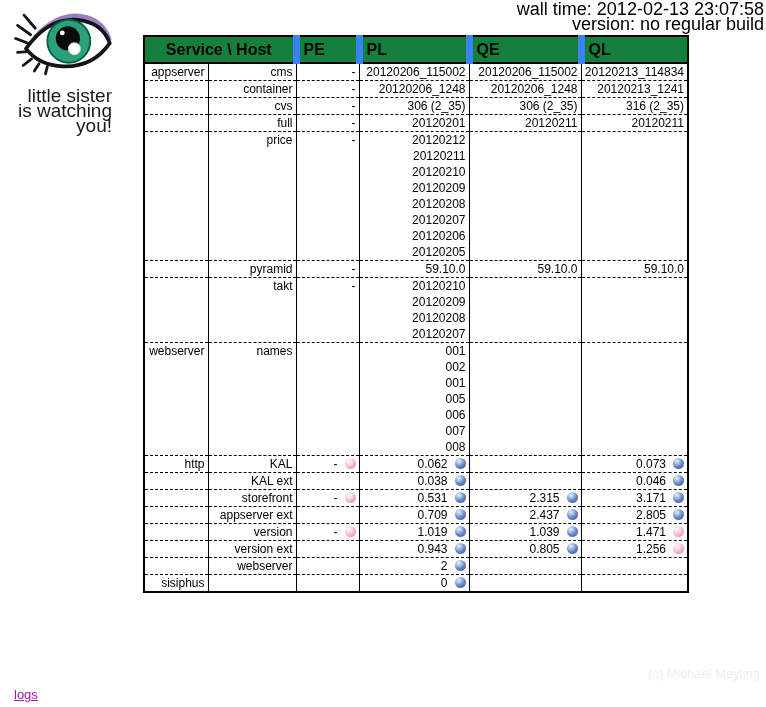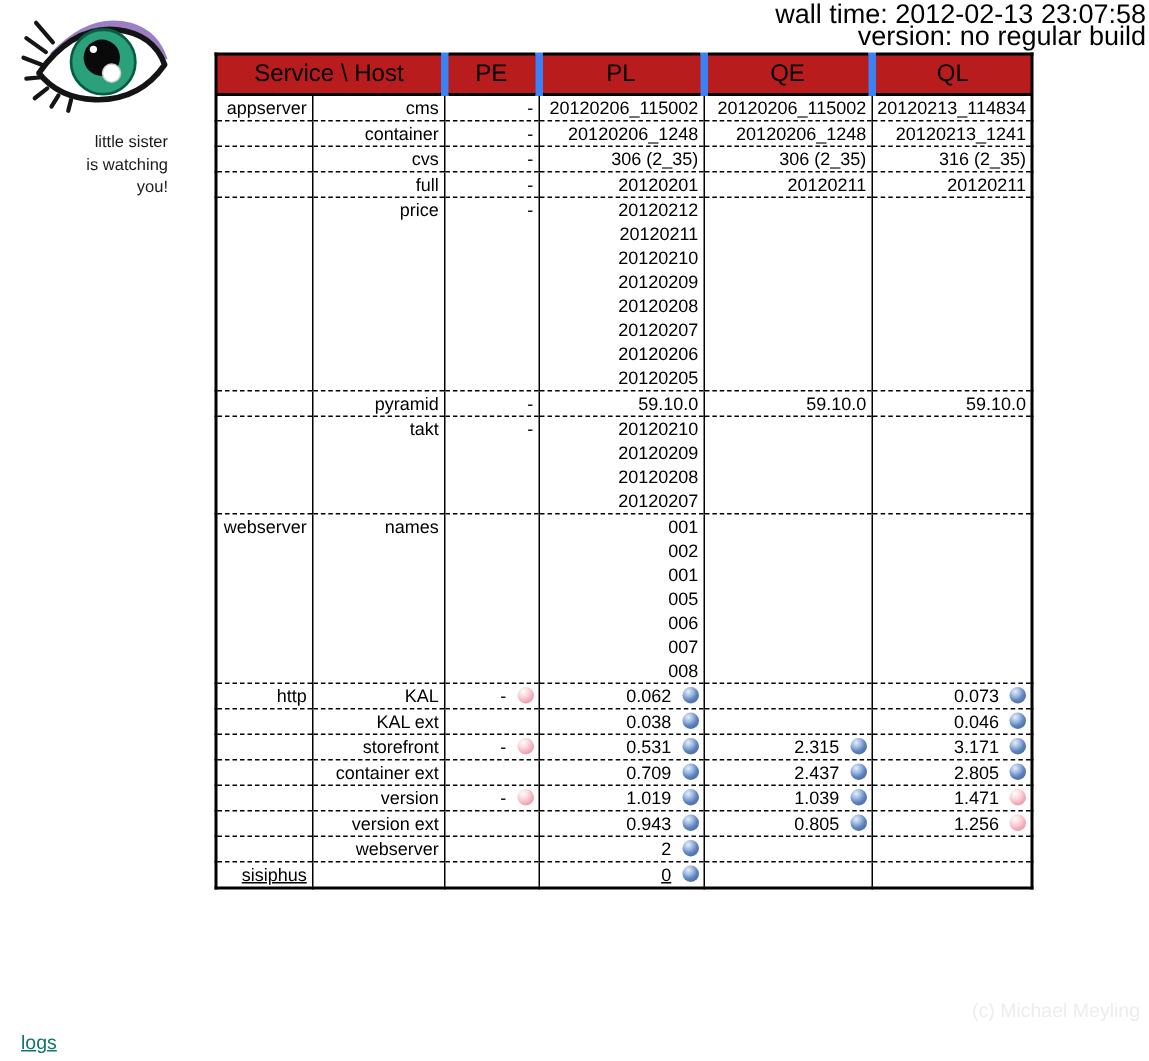--- a/index.html
+++ b/index.html
@@ -16,41 +16,41 @@
   .topinfo {
     position: absolute; top: 2px; right: 2px;
     text-align: right; font-size: 18px; line-height: 15px;
   }
 
   
   .logo { position: absolute; left: 14px; top: 4px; width: 104px; height: 82px; }
   .logo svg { width: 100%; height: 100%; }
   .logo-text {
     position: absolute; left: 18px; top: 88px; width: 94px;
-    text-align: right; font-size: 11px; line-height: 15px; color: #1a1a1a;
+    text-align: right; font-size: 19px; line-height: 15px; color: #1a1a1a;
   }
 
   
   table.status {
     position: absolute; left: 143px; top: 35px;
     border-collapse: collapse; table-layout: fixed;
     border: 2px solid #000;
     font-size: 12px;
   }
   table.status th {
-    font-weight: normal; font-size: 16px;
+    font-weight: bold; font-size: 16px;
     border-bottom: 2px solid #000;
     height: 25px; padding: 0 4px;
-    background: #b91c1c;
+    background: #15803d;
   }
   th.sh { text-align: center; }
-  th.ch { text-align: center; border-left: 5px solid #3b82f6; }
+  th.ch { text-align: left; border-left: 7px solid #3b82f6; }
   tbody td + td { border-left: 1px solid #000; }
   tbody tr { border-bottom: 1px dashed #000; }
-  tbody tr:last-child { border-bottom: none; text-decoration: underline; }
+  tbody tr:last-child { border-bottom: none; }
   tbody td {
     vertical-align: top; text-align: right;
     padding: 0 3px; line-height: 16px;
   }
   tbody td .line { white-space: nowrap; }
 
   .ball {
     display: inline-block; width: 11px; height: 11px;
     border-radius: 50%; margin-left: 7px; vertical-align: -1px;
   }
@@ -59,21 +59,21 @@
       #e6eefa 0%, #9db8e0 30%, var(--ball-blue) 55%, #3a5d9e 100%);
   }
   .ball.pink {
     background: radial-gradient(circle at 35% 28%,
       #ffffff 0%, #fbd4da 35%, var(--ball-pink) 65%, #e4798c 100%);
   }
 
   
   a.logs {
     position: absolute; left: 14px; top: 687px;
-    color: #0f766e; font-size: 13px; text-decoration: underline; cursor: pointer;
+    color: #a21caf; font-size: 13px; text-decoration: underline; cursor: pointer;
   }
   .copyright {
     position: absolute; right: 6px; top: 666px;
     font-size: 13px; color: #ededed;
   }
 </style>
 </head>
 <body>
 
 <div class="topinfo">
@@ -299,21 +299,21 @@
         </td>
         <td>
           <div class="line"><span>2.315</span><span class="ball blue"></span></div>
         </td>
         <td>
           <div class="line"><span>3.171</span><span class="ball blue"></span></div>
         </td>
       </tr>
       <tr>
         <td></td>
-        <td>container ext</td>
+        <td>appserver ext</td>
         <td></td>
         <td>
           <div class="line"><span>0.709</span><span class="ball blue"></span></div>
         </td>
         <td>
           <div class="line"><span>2.437</span><span class="ball blue"></span></div>
         </td>
         <td>
           <div class="line"><span>2.805</span><span class="ball blue"></span></div>
         </td>

